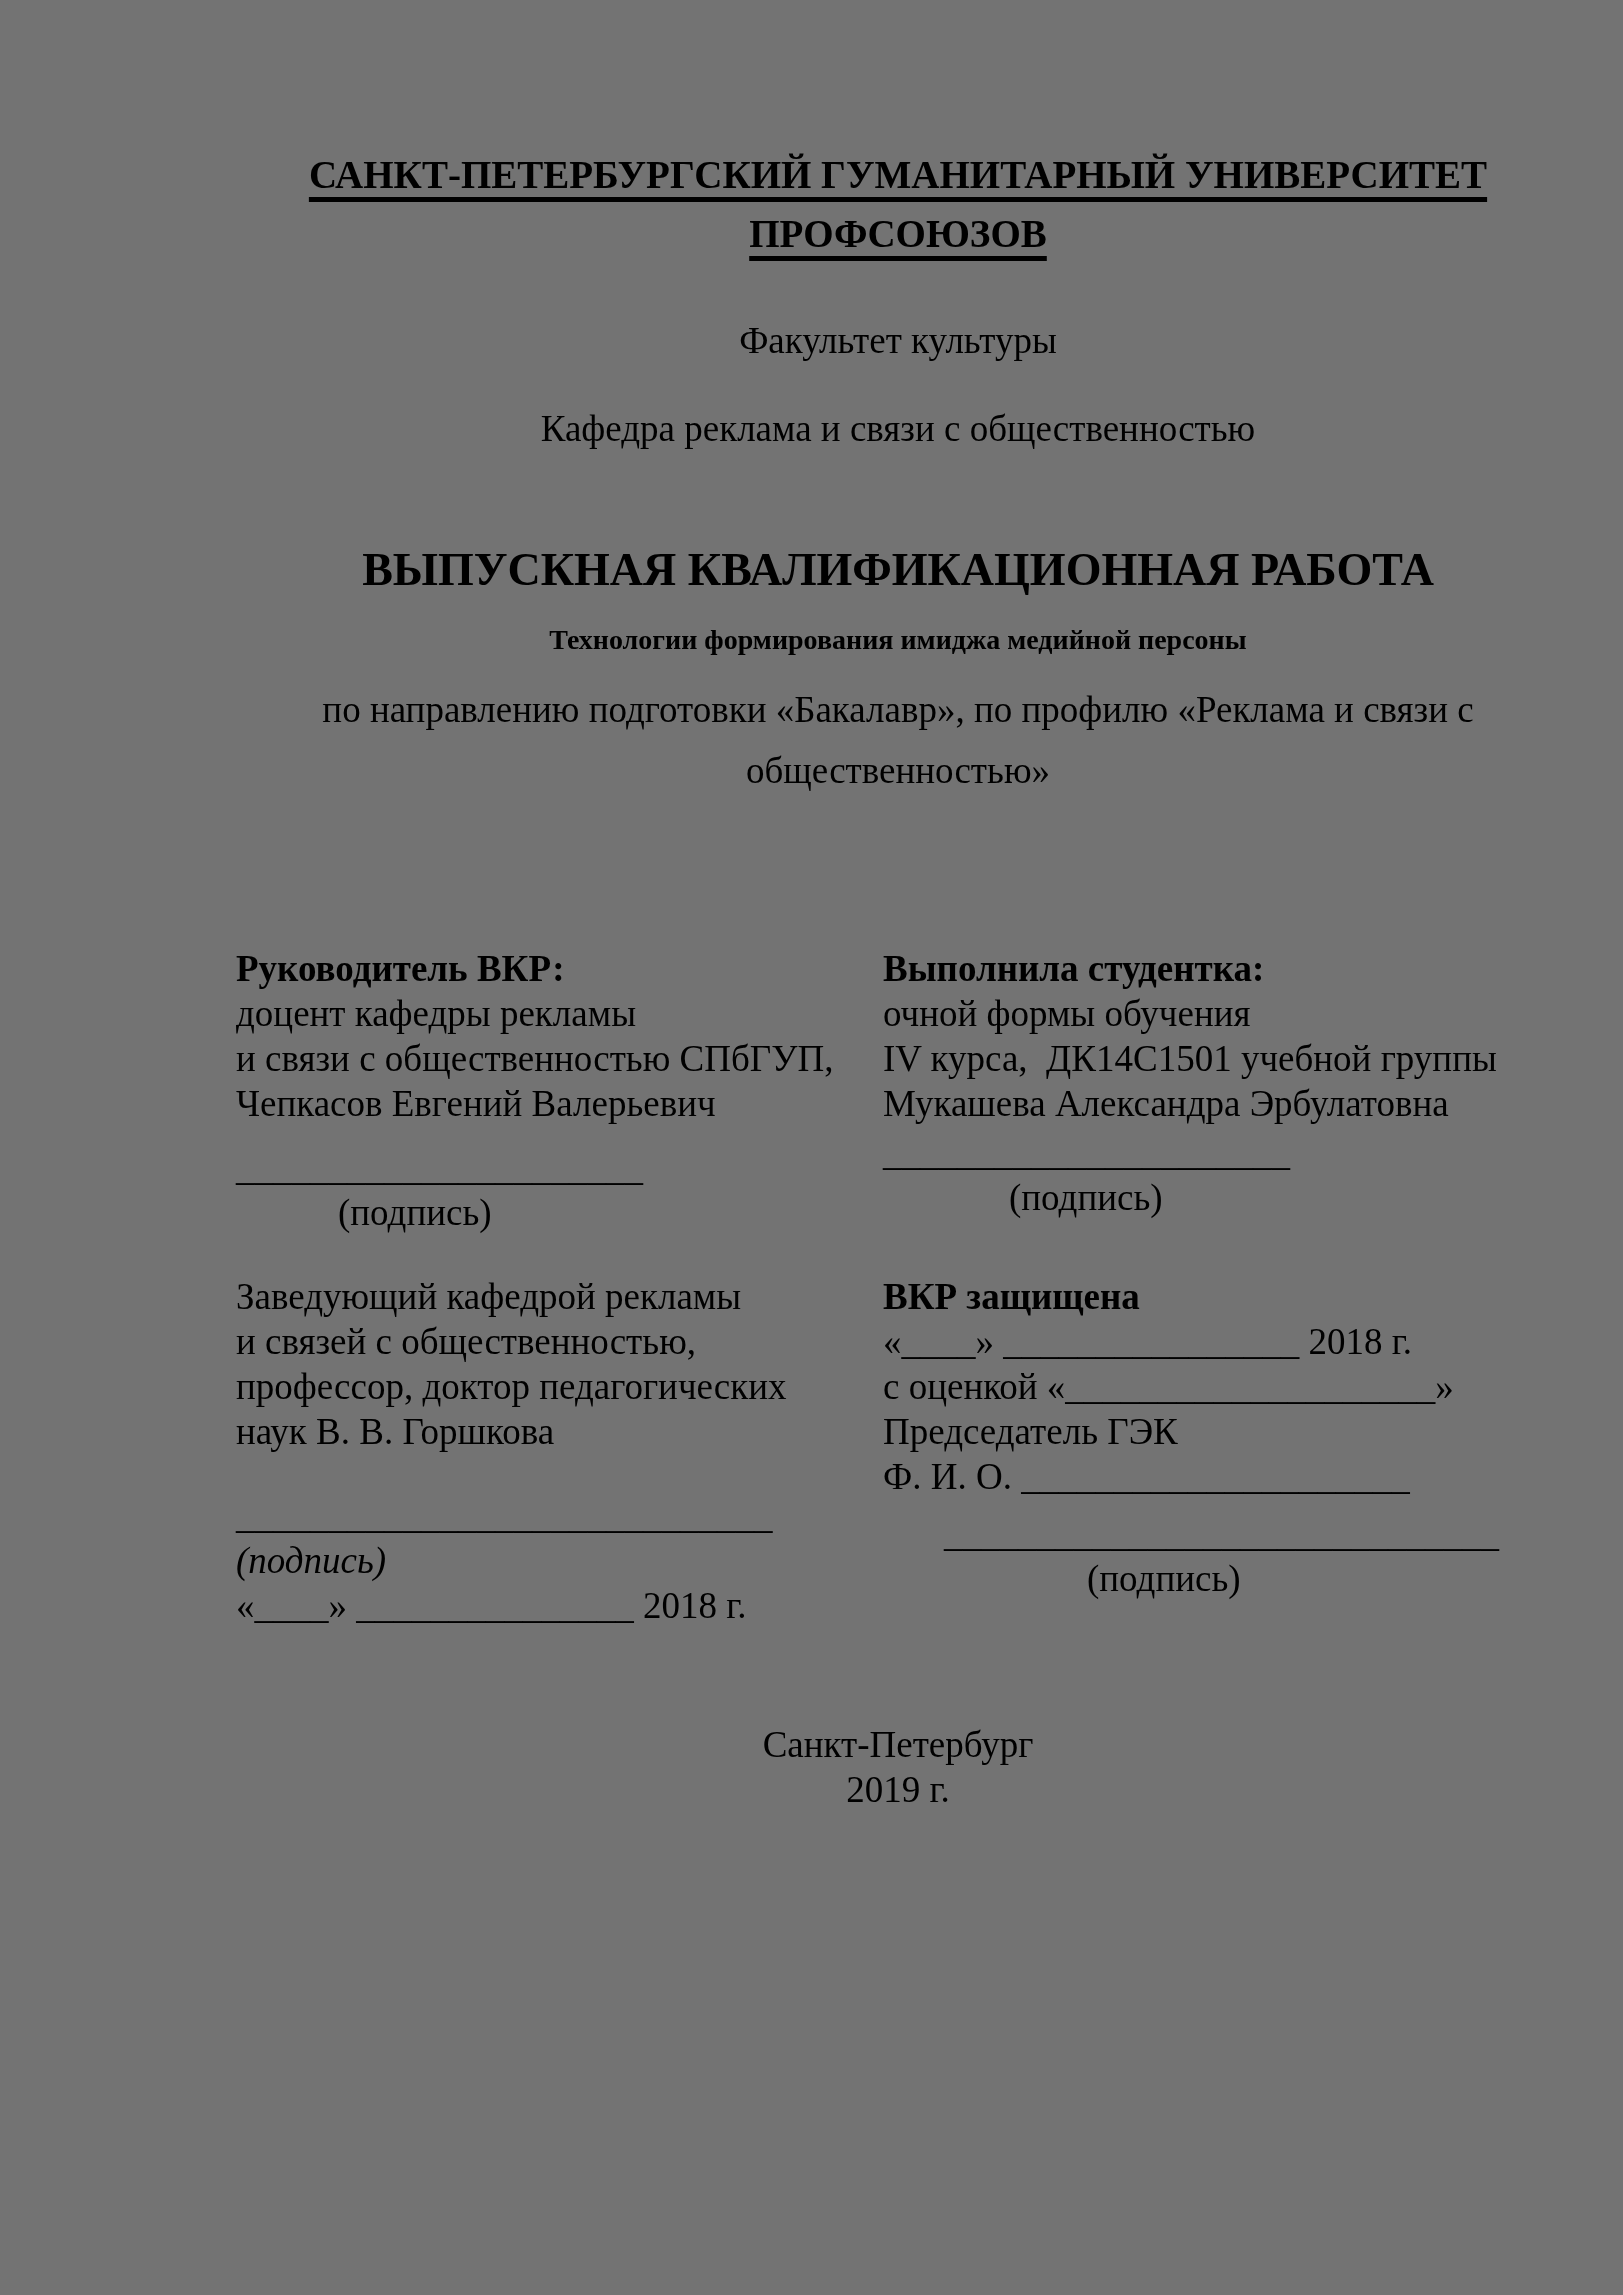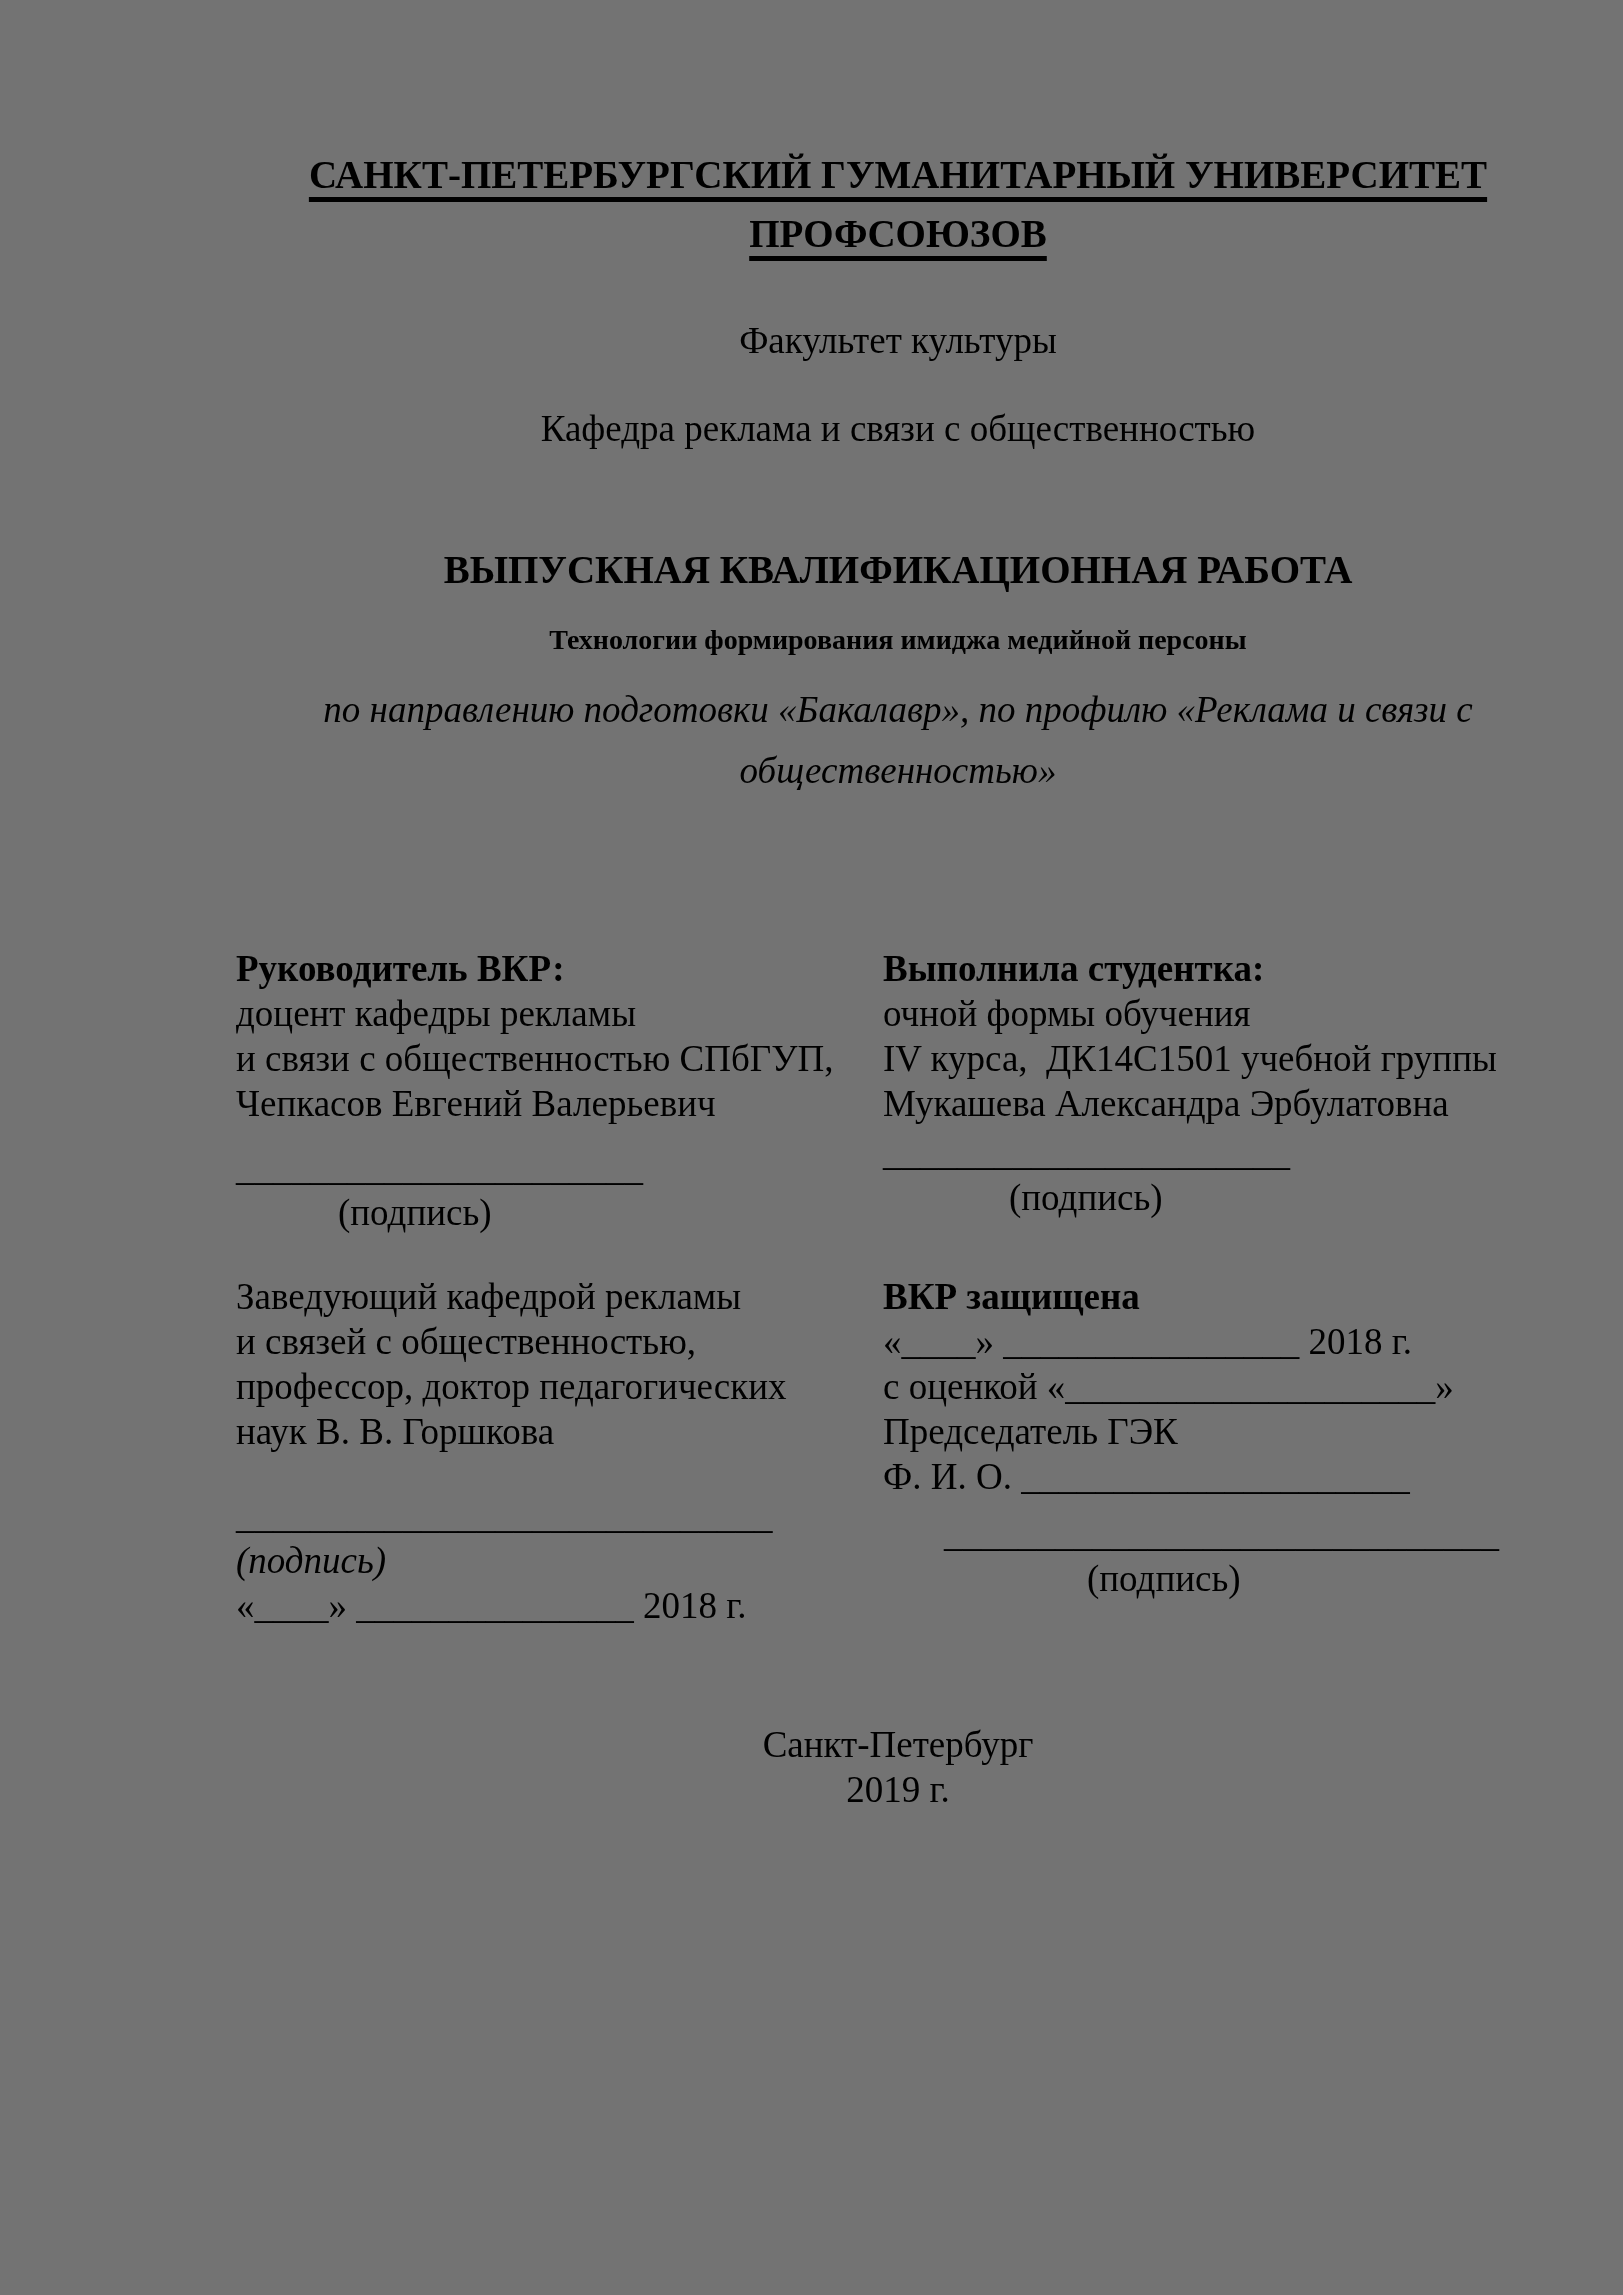--- a/index.html
+++ b/index.html
@@ -37,39 +37,38 @@
     text-align: center;
   }
   .department {
     margin-top: 43px;
     line-height: 45px;
     text-align: center;
   }
   .work-type {
     margin-top: 94px;
     font-weight: bold;
-    font-size: 39px;
+    font-size: 46px;
     line-height: 49px;
     text-align: center;
   }
   .topic {
     margin-top: 22px;
     font-weight: bold;
     font-size: 28px;
     line-height: 47px;
     text-align: center;
   }
   .program {
     margin-top: 15.7px;
     line-height: 61px;
     text-align: center;
     max-width: 1303px;
     margin-left: auto;
     margin-right: auto;
-    font-style: italic;
   }
 
   .cols { display: flex; align-items: flex-start; }
   .row1 { margin-top: 145px; }
   .row2 { margin-top: 39px; }
   .col-left { flex: none; width: 612px; }
   .col-right { flex: 1; margin-left: 35px; }
   .col-left > div, .col-right > div { line-height: 45px; }
 
   .sig-line-sup   { margin-top: 19.6px; }

